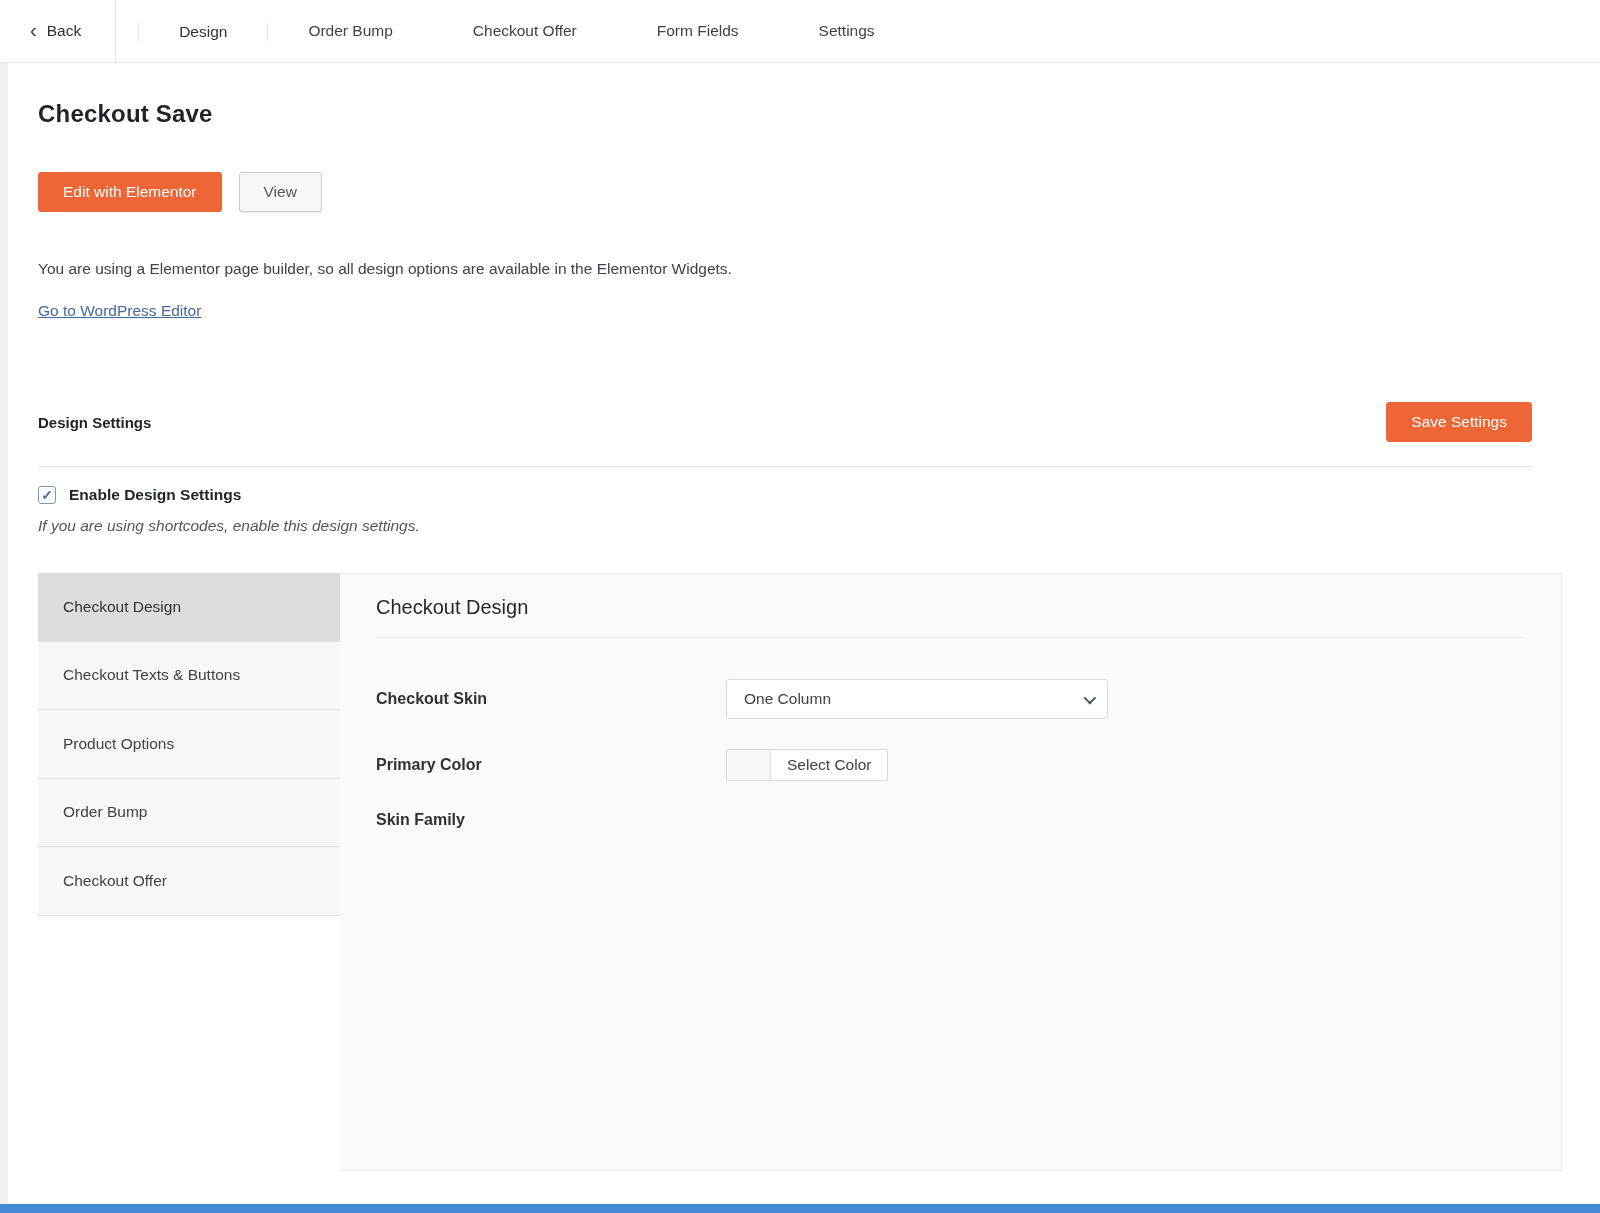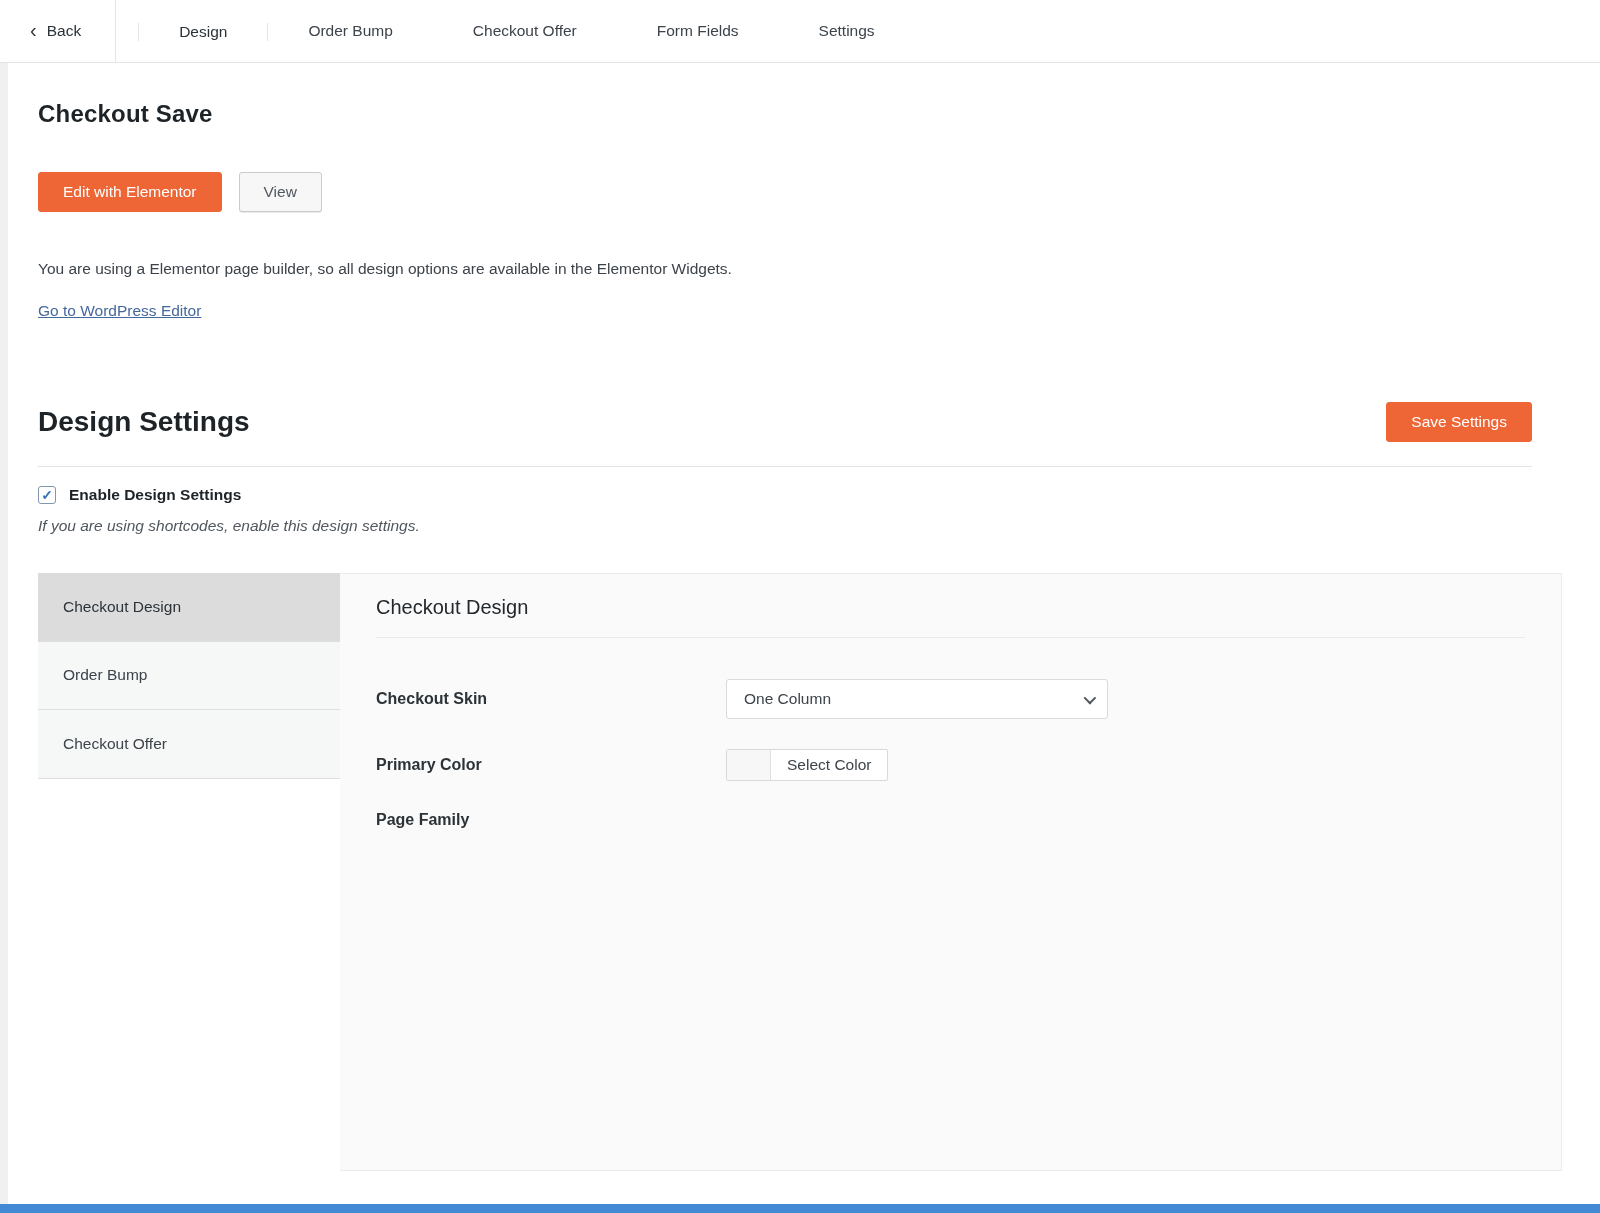--- a/index.html
+++ b/index.html
@@ -95,21 +95,21 @@
   }
 
   
   .ds-header {
     margin-top: 82px;
     margin-right: 68px;
     display: flex;
     align-items: center;
     justify-content: space-between;
   }
-  .ds-title { font-size: 28px; font-weight: 700; color: #1d2327; }
+  .ds-title { font-size: 15px; font-weight: 700; color: #1d2327; }
   .ds-hr { border: 0; border-top: 1px solid #e2e4e7; margin-top: 24px; margin-right: 68px; }
 
   .enable-row { margin-top: 19px; display: flex; align-items: center; gap: 13px; }
   .checkbox {
     width: 18px; height: 18px;
     background: #fff;
     border: 1px solid #8295ad;
     border-radius: 3px;
     display: inline-flex;
     align-items: center;
@@ -246,20 +246,22 @@
     </span>
     <span class="enable-label">Enable Design Settings</span>
   </div>
   <p class="shortcode-note">If you are using shortcodes, enable this design settings.</p>
 
   
   <div class="panel-wrap">
 
     <div class="side-tabs">
       <div class="side-tab active">Checkout Design</div>
+      <div class="side-tab">Checkout Texts &amp; Buttons</div>
+      <div class="side-tab">Product Options</div>
       <div class="side-tab">Order Bump</div>
       <div class="side-tab">Checkout Offer</div>
     </div>
 
     <div class="panel">
       <h3 class="panel-title">Checkout Design</h3>
 
       <div class="field-row first">
         <div class="field-label">Checkout Skin</div>
         <div class="select">
@@ -270,20 +272,20 @@
 
       <div class="field-row">
         <div class="field-label">Primary Color</div>
         <div class="color-ctrl">
           <span class="swatch"></span>
           <span class="color-btn-label">Select Color</span>
         </div>
       </div>
 
       <div class="field-row">
-        <div class="field-label">Page Family</div>
+        <div class="field-label">Skin Family</div>
       </div>
 
     </div>
   </div>
 </div>
 
 <div class="bottom-bar"></div>
 
 </body></html>

